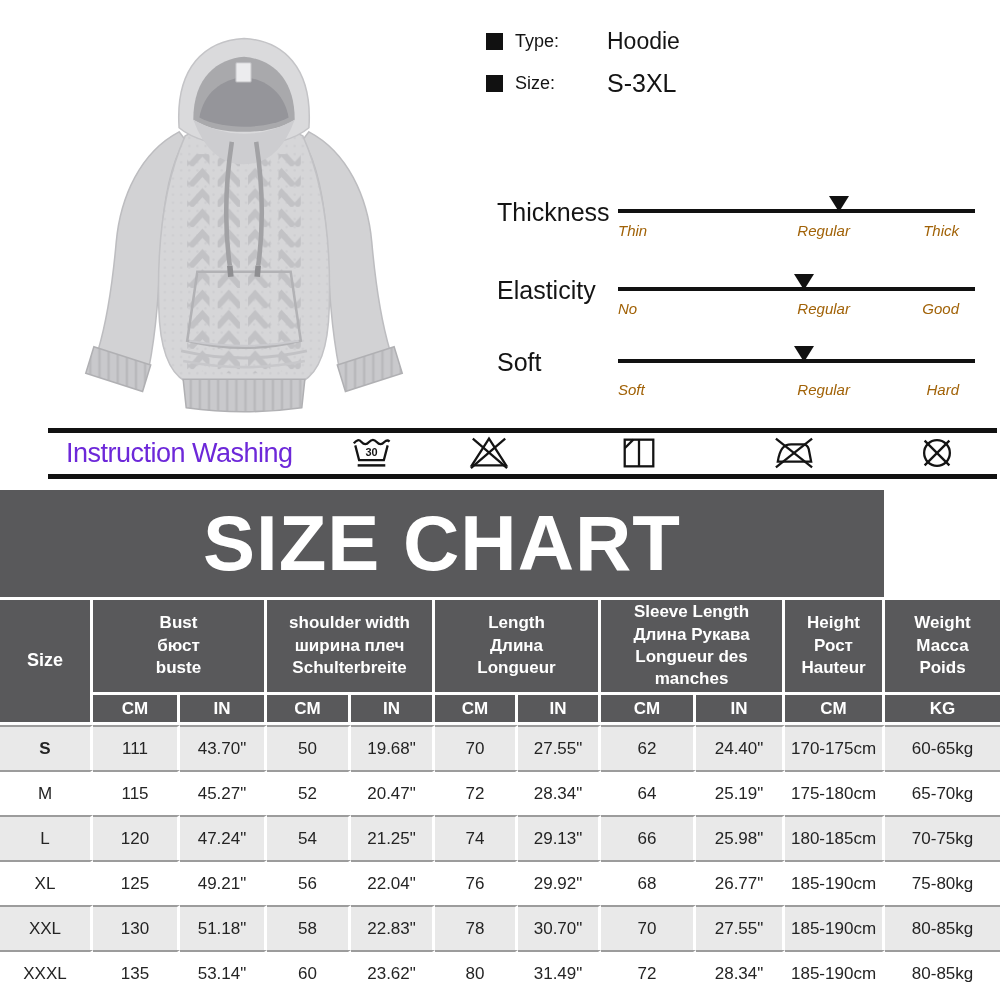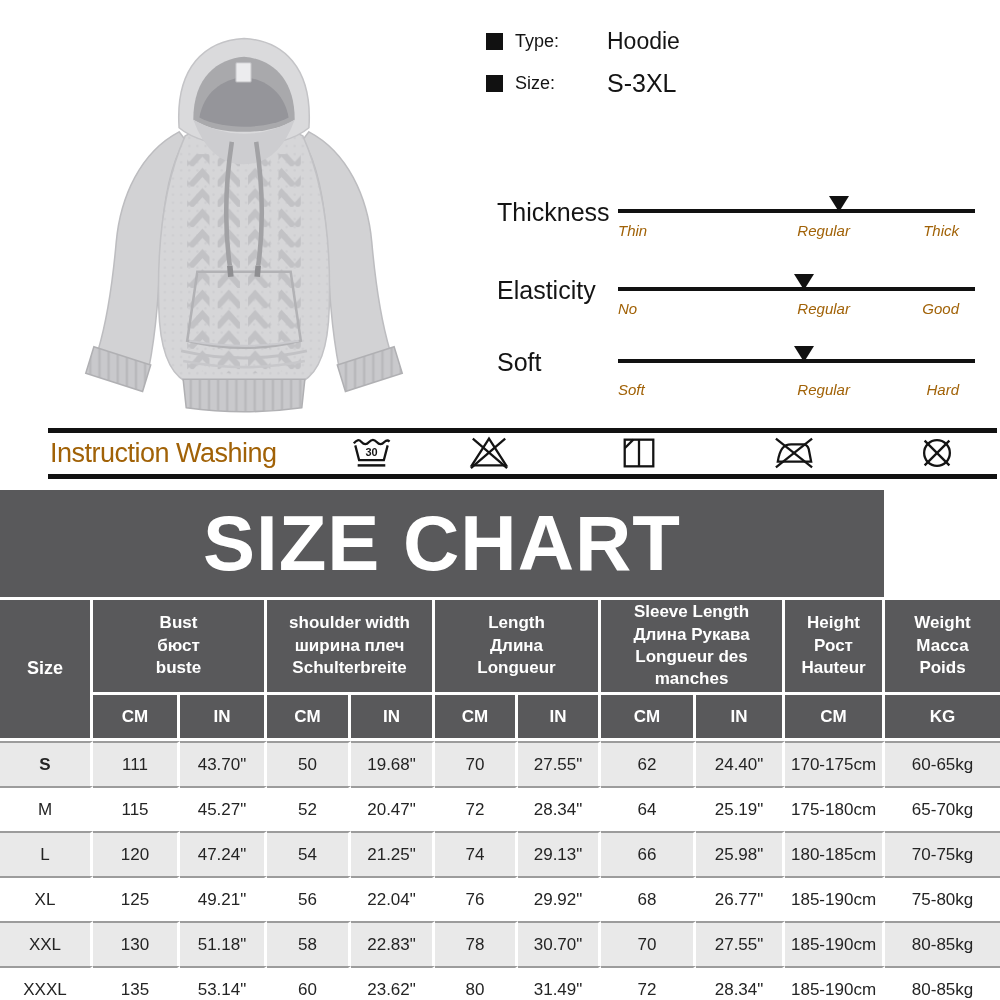--- a/index.html
+++ b/index.html
@@ -25,37 +25,37 @@
             border-top:16px solid #111; transform:translateX(-10px); }
   .scale-labels { position:absolute; left:618px; width:357px; height:20px;
                   font-size:15px; font-style:italic; font-weight:500; color:#a16207; }
   .scale-labels .l { position:absolute; left:0; }
   .scale-labels .c { position:absolute; left:52%; transform:translateX(-50%);margin-left:20px; }
   .scale-labels .r { position:absolute; right:16px; }
 
   
   .wash { position:absolute; left:48px; right:3px; top:428px; height:51px;
           border-top:5px solid #111; border-bottom:5px solid #111; }
-  .wash .wlabel { position:absolute; left:2px; top:0; height:41px; line-height:41px;
-                  font-size:27px; font-weight:500; color:#a16207; letter-spacing:-0.5px; }
+  .wash .wlabel { position:absolute; left:18px; top:0; height:41px; line-height:41px;
+                  font-size:27px; font-weight:500; color:#6d28d9; letter-spacing:-0.5px; }
   .wash-icon { position:absolute; top:0; width:46px; height:40px; }
   .wash-icon text { font-family:"Liberation Sans", sans-serif; }
 
   
   .band { position:absolute; left:0; top:490px; width:884px; height:107px; background:#59595b;
           display:flex; align-items:center; justify-content:center; }
   .band .title { color:#fff; font-size:78px; font-weight:bold; letter-spacing:1px; }
 
   
   table { position:absolute; left:0; top:597px; width:1000px; border-collapse:separate;
           border-spacing:0; table-layout:fixed; }
   th { background:#59595b; color:#fff; font-weight:bold; font-size:17px; text-align:center;
        vertical-align:middle; border-right:3px solid #fff; border-bottom:3px solid #fff; padding:0; }
   thead tr.hgroups th { height:98px; border-top:3px solid #fff; line-height:1.32; }
-  thead tr.hsubs th { height:46px; }
+  thead tr.hsubs th { height:30px; }
   th.last, td.last { border-right:none; }
   th.c-size { font-size:18px;margin-left:32px; }
   td { height:45px; font-size:17px; color:#242424; text-align:center; vertical-align:middle;
        border-top:2px solid #9c9c9c; border-right:3px solid #fff; padding:0; }
   tr.even td { background:#e9e9e9; }
   tr.odd td { background:#ffffff; }
   tbody tr:first-child td.size-cell { font-weight:bold; }
   th .ln { display:block; }
 </style>
 </head>

